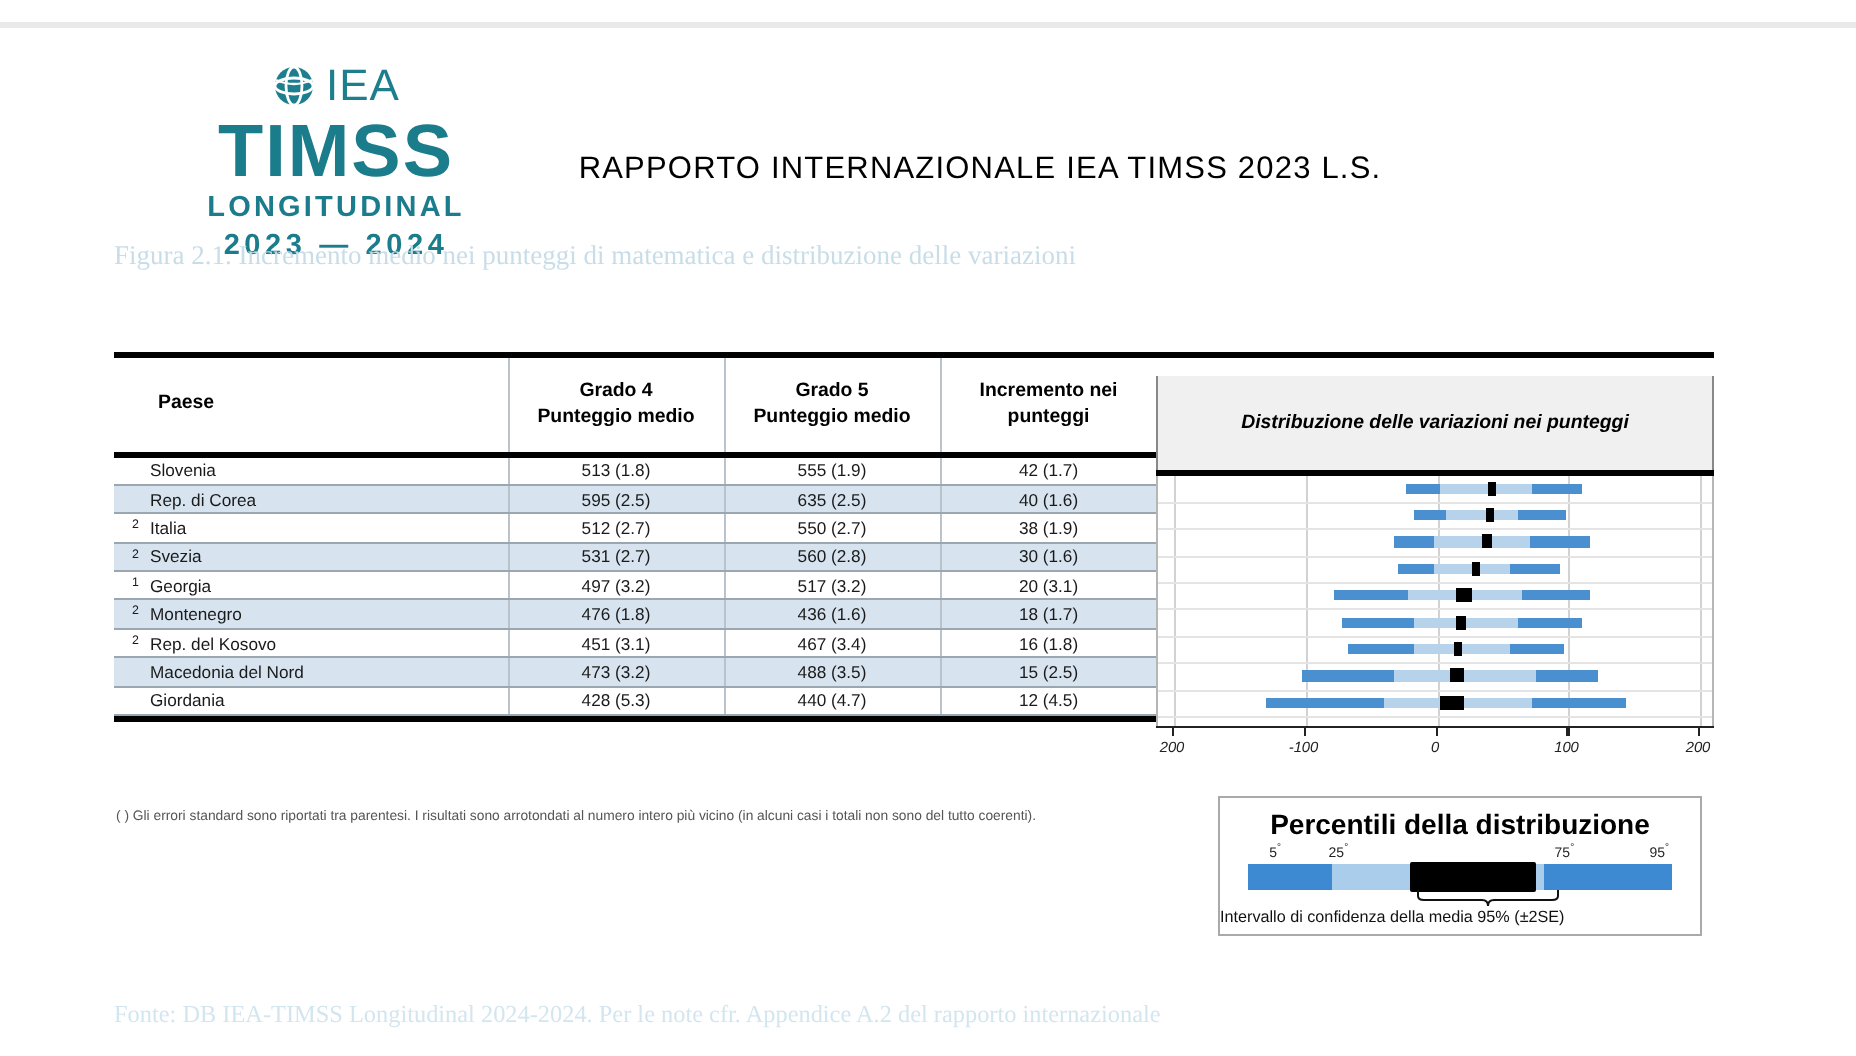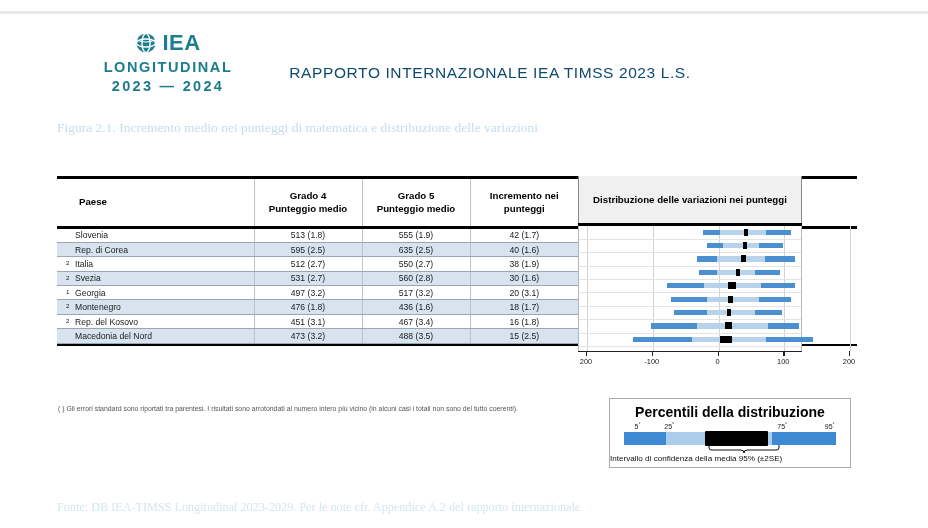--- a/index.html
+++ b/index.html
@@ -8,28 +8,28 @@
     font-family:"Liberation Sans", sans-serif;
     position:relative;overflow:hidden;
   }
   .topline{position:absolute;left:0;top:11px;width:928px;height:3px;background:#e9e9e9;}
 
   
   .header{position:absolute;left:0;top:16px;width:928px;height:105px;}
   .logo-timss{position:absolute;left:78px;top:14px;width:180px;text-align:center;}
   .iea-row{display:flex;align-items:center;justify-content:center;gap:5px;}
   .iea-globe{width:22px;height:22px;}
-  .iea-text{font-size:22px;font-weight:bold;color:#1d7f8e;letter-spacing:0.5px;font-family:"Liberation Sans",sans-serif;}
+  .iea-text{font-size:22px;font-weight:normal;color:#1d7f8e;letter-spacing:0.5px;font-family:"Liberation Sans",sans-serif;}
   .timss-text{font-size:37px;font-weight:bold;color:#1b7c8c;letter-spacing:1px;line-height:0.95;margin-top:2px;}
   .long-text{font-size:14.5px;font-weight:bold;color:#1b7c8c;letter-spacing:1.6px;margin-top:3px;}
   .years-text{font-size:14.5px;font-weight:bold;color:#1b7c8c;letter-spacing:2.3px;margin-top:3px;}
 
   .header-title{
-    position:absolute;left:250px;top:48px;width:480px;text-align:center;
-    font-size:15.5px;color:#0c4a6e;letter-spacing:0.6px;font-family:"Liberation Sans",sans-serif;
+    position:absolute;left:250px;top:60px;width:480px;text-align:center;
+    font-size:15.5px;color:#000000;letter-spacing:0.6px;font-family:"Liberation Sans",sans-serif;
   }
 
   .invalsi{position:absolute;left:820px;top:22px;width:82px;height:96px;}
   .invalsi svg{display:block;}
 
   
   .fig-caption{
     position:absolute;left:57px;top:120px;width:700px;
     font-family:"Liberation Serif",serif;font-size:13.5px;color:#c8dde8;
   }
@@ -53,21 +53,21 @@
   .row td{height:13.4px;font-size:8.6px;color:#1a1a1a;border-bottom:0.7px solid #9aa7b0;}
   .row td.country{text-align:left;padding-left:18px;position:relative;}
   .row td.num{text-align:center;}
   .row.alt td{background:#d7e4f0;}
   .sup{font-size:6.2px;vertical-align:super;position:absolute;left:9px;top:2px;}
   .colsep{border-left:0.7px solid #b9c3cb;}
 
   .tbl-rule-bottom{height:2.6px;background:#000;}
 
   
-  .chart{position:absolute;left:521px;top:0;width:224px;}
+  .chart{position:absolute;left:521px;top:12px;width:279px;font-style:italic;}
   .chart-head{
     height:47px;background:#f0f0f0;border-left:0.8px solid #888;border-right:0.8px solid #888;
     display:flex;align-items:center;justify-content:center;
     font-size:9.7px;font-weight:bold;color:#000;
   }
   .chart-body{position:relative;height:125px;border-left:0.8px solid #b6b6b6;border-right:0.8px solid #b6b6b6;background:#fff;}
   .gridline{position:absolute;top:0;bottom:0;width:0.7px;background:#d2d2d2;}
   .brow{position:absolute;height:13.4px;left:0;right:0;border-bottom:0.7px solid #e4e4e4;}
   .seg{position:absolute;top:4px;height:5.4px;}
   .seg.outer{background:#4a8fd0;}
@@ -118,20 +118,21 @@
       <span class="iea-globe">
         <svg width="22" height="22" viewBox="0 0 22 22">
           <circle cx="11" cy="11" r="9.5" fill="#1d7f8e"></circle>
           <ellipse cx="11" cy="11" rx="9.5" ry="4" fill="none" stroke="#ffffff" stroke-width="1.4"></ellipse>
           <ellipse cx="11" cy="11" rx="4" ry="9.5" fill="none" stroke="#ffffff" stroke-width="1.4"></ellipse>
           <path d="M2 8 Q11 12 20 8" fill="none" stroke="#ffffff" stroke-width="1.2"></path>
         </svg>
       </span>
       <span class="iea-text">IEA</span>
     </div>
+    <div class="timss-text">TIMSS</div>
     <div class="long-text">LONGITUDINAL</div>
     <div class="years-text">2023 — 2024</div>
   </div>
 
   <div class="header-title">RAPPORTO INTERNAZIONALE IEA TIMSS 2023 L.S.</div>
 
 </div>
 
 <div class="fig-caption">Figura 2.1. Incremento medio nei punteggi di matematica e distribuzione delle variazioni</div>
 
@@ -217,20 +218,26 @@
             <td class="num colsep">451 (3.1)</td>
             <td class="num colsep">467 (3.4)</td>
             <td class="num colsep">16 (1.8)</td>
           </tr>
           <tr class="row alt">
             <td class="country">Macedonia del Nord</td>
             <td class="num colsep">473 (3.2)</td>
             <td class="num colsep">488 (3.5)</td>
             <td class="num colsep">15 (2.5)</td>
           </tr>
+          <tr class="row">
+            <td class="country">Giordania</td>
+            <td class="num colsep">428 (5.3)</td>
+            <td class="num colsep">440 (4.7)</td>
+            <td class="num colsep">12 (4.5)</td>
+          </tr>
         </tbody>
     </table>
 
     <div class="tbl-rule-bottom"></div>
 
     <div class="chart">
       <div class="chart-head">Distribuzione delle variazioni nei punteggi</div>
       <div style="height:2.5px;background:#000"></div>
       <div class="chart-body" id="chart-body">
           <div class="gridline" style="left: 8px;"></div>
@@ -325,13 +332,13 @@
     <div class="lseg l" style="left:20%;width:50%"></div>
     <div class="lseg d" style="left:70%;width:30%"></div>
     <div class="lmean" style="left:38%;width:30%"></div>
     <svg class="brace" viewBox="0 0 72 8" preserveAspectRatio="none">
       <path d="M1 0 L1 3 Q1 5 4 5 L33 5 Q36 5 36 8 Q36 5 39 5 L68 5 Q71 5 71 3 L71 0" fill="none" stroke="#111" stroke-width="1"></path>
     </svg>
   </div>
   <div class="legend-foot">Intervallo di confidenza della media 95% (±2SE)</div>
 </div>
 
-<div class="source">Fonte: DB IEA-TIMSS Longitudinal 2023-2029. Per le note cfr. Appendice A.2 del rapporto internazionale</div>
+<div class="source">Fonte: DB IEA-TIMSS Longitudinal 2024-2024. Per le note cfr. Appendice A.2 del rapporto internazionale</div>
 
 </body></html>

